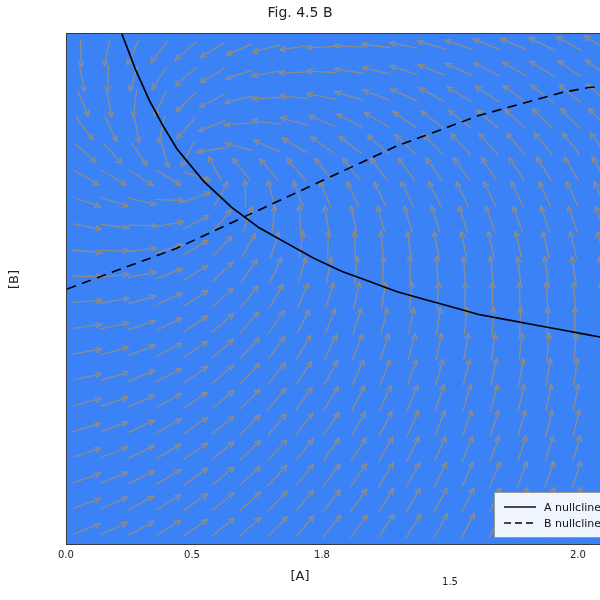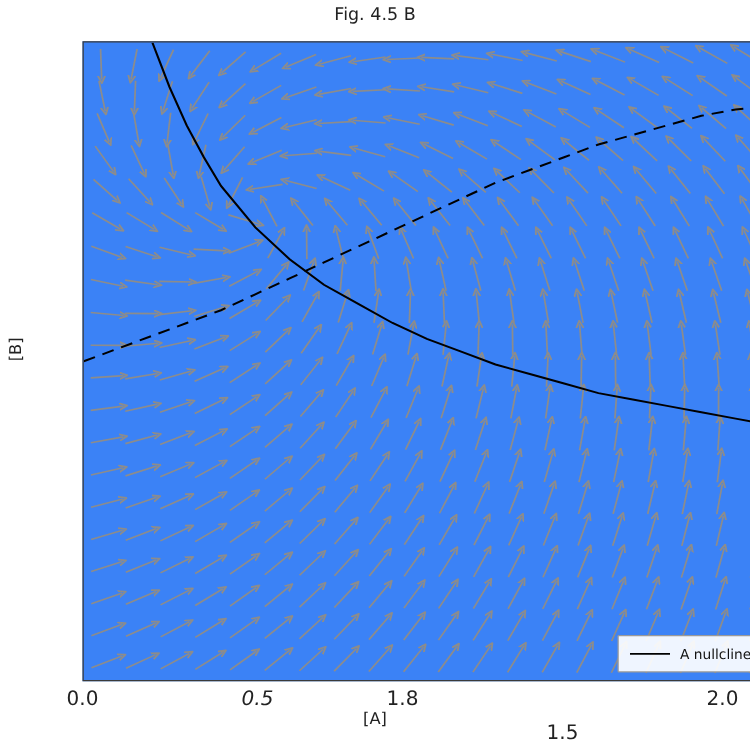--- a/index.html
+++ b/index.html
@@ -43,21 +43,21 @@
   #plot-svg {
     position: absolute;
     left: 0;
     top: 0;
     width: 100%;
     height: 100%;
     display: block;
   }
   .tick-label-x {
     position: absolute;
-    font-size: 16px;
+    font-size: 10px;
     color: #222222;
     text-align: center;
     width: 60px;
     transform: translateX(-50%);
   }
   #ylabel {
     position: absolute;
     left: 6px;
     top: 289px;
     font-size: 13px;
@@ -105,21 +105,21 @@
 <body>
 
 <div id="figure">
 
   <div id="title">Fig. 4.5 B</div>
 
   <div id="ylabel">[B]</div>
   <div id="xlabel">[A]</div>
 
   <div class="tick-label-x" style="left:66px; top:549px;">0.0</div>
-  <div class="tick-label-x" style="left:206px; top:549px;font-style:italic;">0.5</div>
+  <div class="tick-label-x" style="left:192px; top:549px;">0.5</div>
   <div class="tick-label-x" style="left:322px; top:549px;">1.8</div>
   <div class="tick-label-x" style="left:450px; top:549px;margin-top:27px;">1.5</div>
   <div class="tick-label-x" style="left:578px; top:549px;">2.0</div>
 
   <div id="plot-area">
     <svg id="plot-svg" viewBox="0 0 512 512" preserveAspectRatio="none">
       <defs>
         <marker id="ar" markerWidth="5" markerHeight="5" refX="2.2" refY="2.5" orient="auto" markerUnits="strokeWidth">
           <path d="M0,0.5 L4.4,2.5 L0,4.5" fill="none" stroke="#8c8c8c" stroke-width="1.1" stroke-linecap="round" stroke-linejoin="round"></path>
         </marker>
@@ -532,16 +532,22 @@
         </g>
     </svg>
 
     <div id="legend">
       <div class="legend-row">
         <svg class="legend-swatch" viewBox="0 0 34 10">
           <line x1="1" y1="5" x2="33" y2="5" stroke="#000000" stroke-width="1.4"></line>
         </svg>
         <span class="legend-label">A nullcline</span>
       </div>
+      <div class="legend-row">
+        <svg class="legend-swatch" viewBox="0 0 34 10">
+          <line x1="1" y1="5" x2="33" y2="5" stroke="#000000" stroke-width="1.4" stroke-dasharray="7,4"></line>
+        </svg>
+        <span class="legend-label">B nullcline</span>
+      </div>
     </div>
   </div>
 
 </div>
 
 </body></html>

